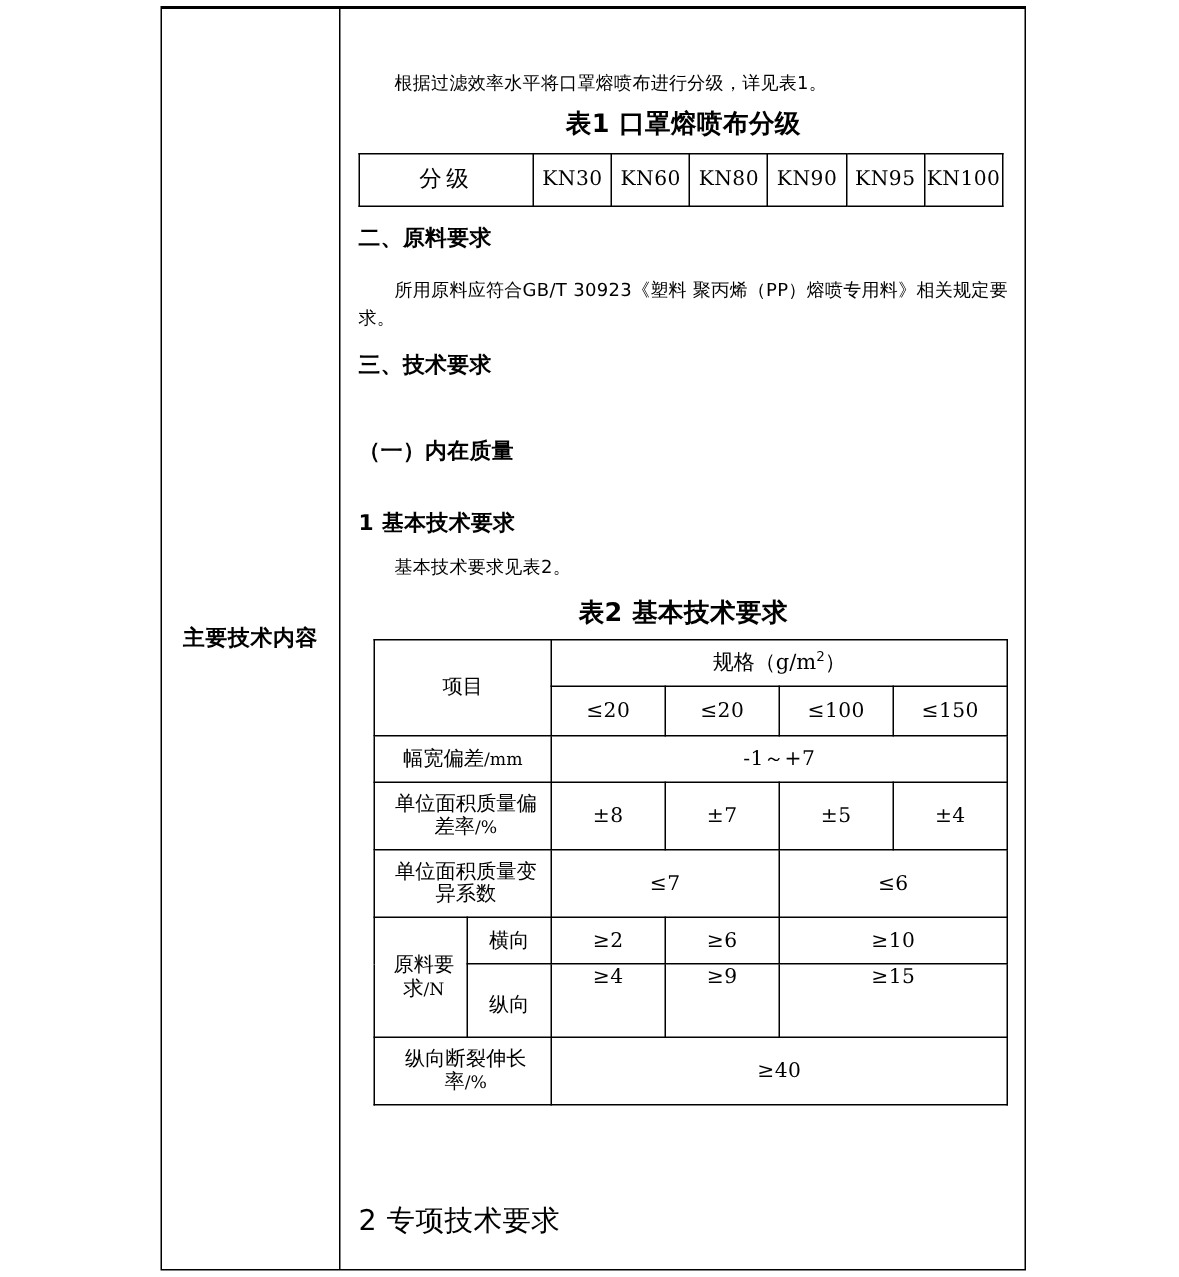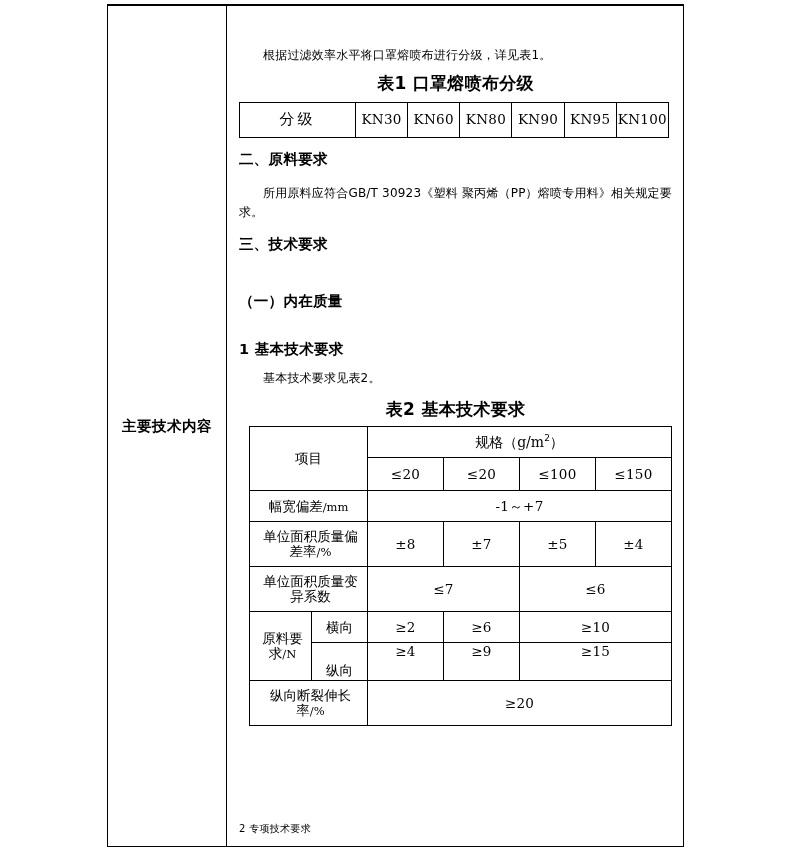--- a/index.html
+++ b/index.html
@@ -164,22 +164,22 @@
     vertical-align: super;
     line-height: 0;
   }
   .serif {
     font-family: "DejaVu Serif", "Liberation Serif", serif;
   }
 
   .bottom-note {
     position: absolute;
     left: 12px;
-    bottom: 12px;
-    font-size: 10px;
+    bottom: 22px;
+    font-size: 19px;
     letter-spacing: 0.3px;
   }
 </style>
 </head>
 <body>
 
 <div id="page-frame">
 
   <div id="label-col">
     <div class="label-text">主要技术内容</div>
@@ -277,31 +277,31 @@
         <td class="t2-item" rowspan="2" style="height:30px;">
           <span>原料要求</span><span class="unit-small">/N</span>
         </td>
         <td class="t2-item-center" style="height:30px;">横向</td>
         <td class="t2-num">≥2</td>
         <td class="t2-num">≥6</td>
         <td class="t2-num" colspan="2">≥10</td>
       </tr>
 
       <tr>
-        <td class="t2-item-center" style="height:34px; vertical-align:bottom; padding-bottom:3px;">纵向</td>
+        <td class="t2-item-center" style="height:34px; vertical-align:bottom; padding-bottom:14px;">纵向</td>
         <td class="t2-num" style="vertical-align:top; padding-top:2px;">≥4</td>
         <td class="t2-num" style="vertical-align:top; padding-top:2px;">≥9</td>
         <td class="t2-num" colspan="2" style="vertical-align:top; padding-top:2px;">≥15</td>
       </tr>
 
       <tr>
         <td class="t2-item" colspan="2" style="height:44px;">
           <span>纵向断裂伸长率</span><span class="unit-small">/%</span>
         </td>
-        <td class="t2-num" colspan="4">≥20</td>
+        <td class="t2-num" colspan="4">≥40</td>
       </tr>
     </tbody>
       </table>
 
     <div class="bottom-note">2 专项技术要求</div>
 
   </div>
 </div>
 
 </body></html>

